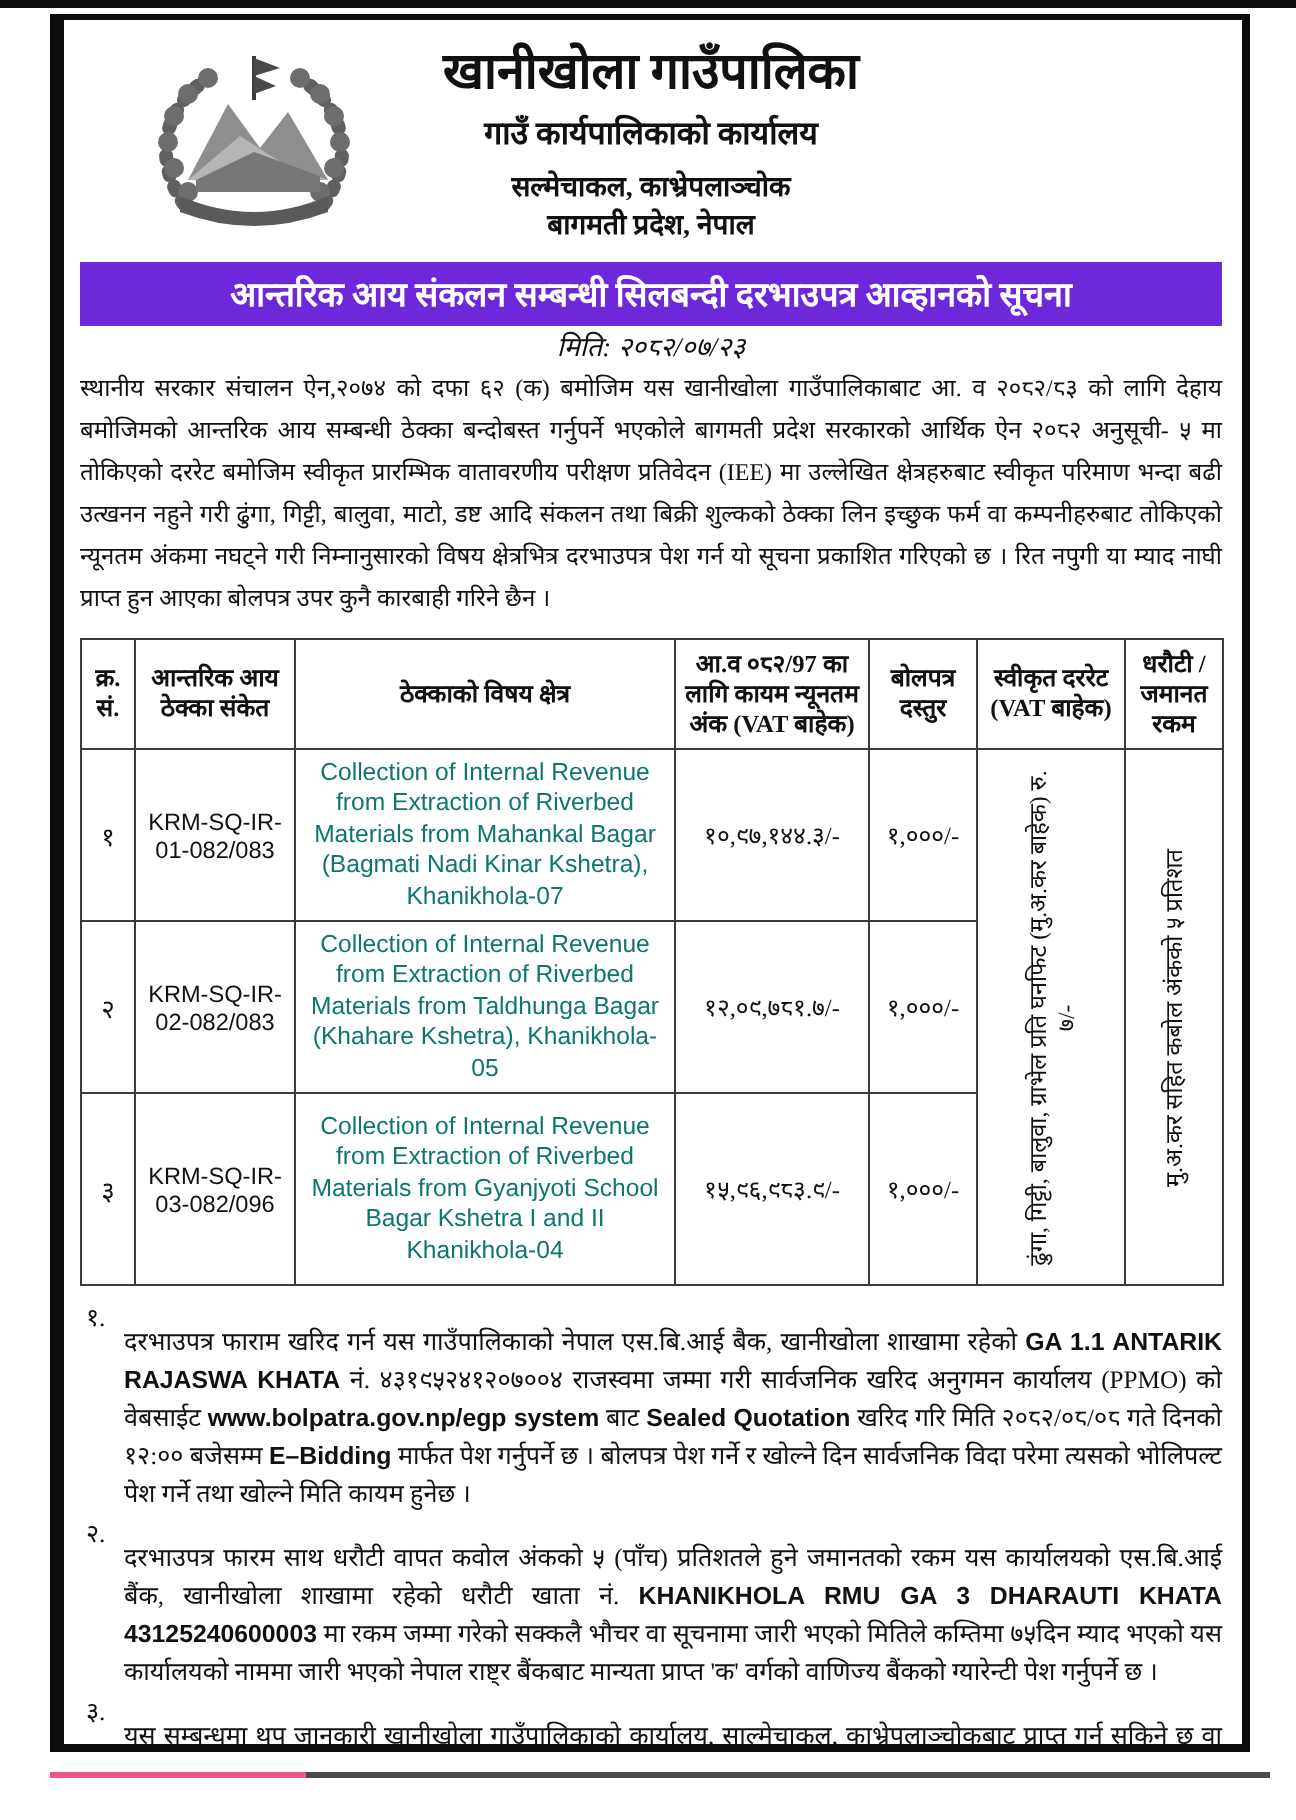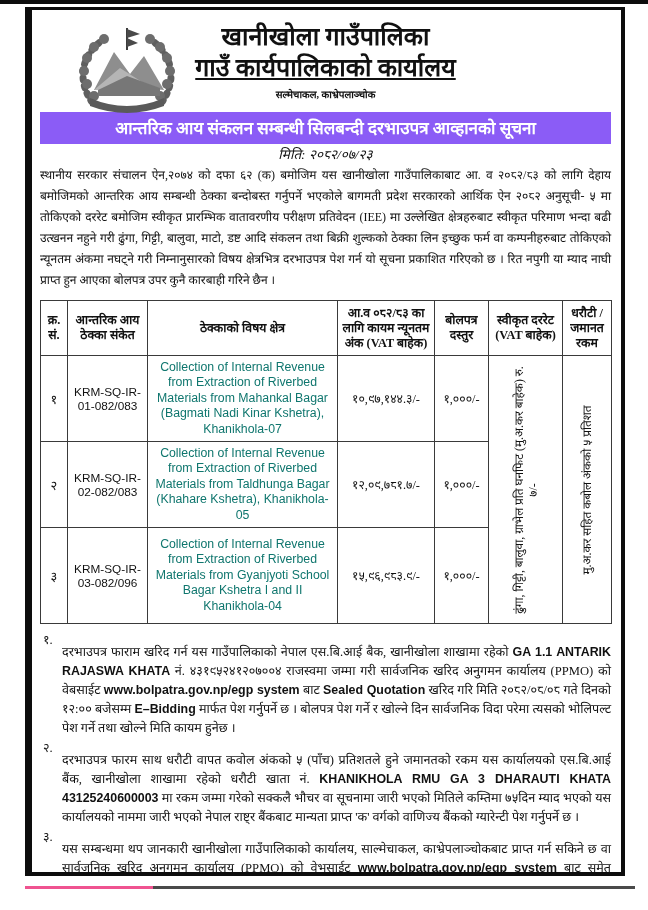--- a/index.html
+++ b/index.html
@@ -11,25 +11,25 @@
   .topstrip{position:absolute;top:0;left:0;width:648px;height:4px;background:#0d0d0d;}
   .doc{
     position:absolute;left:25px;top:7px;width:600px;height:869px;
     border-style:solid;border-color:#0d0d0d;border-width:3px 4px 4px 7px;
     box-sizing:border-box;padding:12px 10px 1px 8px;overflow:hidden;
   }
   
   .header{position:relative;text-align:center;}
   .logo{position:absolute;left:32px;top:2px;width:110px;height:102px;}
   .h1{font-size:25px;font-weight:bold;line-height:29px;}
-  .h2{font-size:25px;font-weight:bold;line-height:27px;margin-top:3px;text-decoration:underline;}
-  .h3{font-size:10px;font-weight:bold;line-height:17px;margin-top:5px;}
+  .h2{font-size:16px;font-weight:bold;line-height:27px;margin-top:3px;}
+  .h3{font-size:14px;font-weight:bold;line-height:17px;margin-top:5px;}
   .h4{font-size:14px;font-weight:bold;line-height:17px;margin-top:2px;}
   
-  .banner{margin-top:9px;background:#8b5cf6;color:#ffffff;text-align:center;
+  .banner{margin-top:9px;background:#6d28d9;color:#ffffff;text-align:center;
     font-size:17px;font-weight:bold;padding:4px 0 5px;}
   .dateline{text-align:center;font-size:13.5px;margin-top:1px;font-style:italic;}
   .intro{font-size:12px;line-height:21px;text-align:justify;margin-top:2px;}
   
   table{width:100%;border-collapse:collapse;margin-top:9px;table-layout:fixed;}
   th,td{border:1px solid #3a3a3a;padding:1px 2px;vertical-align:middle;text-align:center;}
   th{font-size:12.3px;font-weight:bold;line-height:15px;height:52px;}
   td{font-size:12.3px;}
   .r1{height:86px;}.r2{height:86px;}.r3{height:96px;}
   .sn{font-size:13px;}
@@ -88,20 +88,21 @@
 
       <path d="M22 66 L42 28 L58 50 L72 32 L92 66 Z" fill="#8e8e8e"></path>
       <path d="M22 66 L48 44 L70 58 L92 66 Z" fill="#b5b5b5"></path>
       <path d="M26 66 L55 52 L88 64 L88 72 L26 72 Z" fill="#777777"></path>
 
       <path d="M18 74 Q55 90 92 74 L92 82 Q55 96 18 82 Z" fill="#5a5a5a"></path>
     </svg>
     <div class="h1">खानीखोला गाउँपालिका</div>
     <div class="h2">गाउँ कार्यपालिकाको कार्यालय</div>
     <div class="h3">सल्मेचाकल, काभ्रेपलाञ्चोक</div>
+    <div class="h4">बागमती प्रदेश, नेपाल</div>
   </div>
 
   <div class="banner">आन्तरिक आय संकलन सम्बन्धी सिलबन्दी दरभाउपत्र आव्हानको सूचना</div>
 
   <div class="dateline">मिति: २०८२/०७/२३</div>
 
   <div class="intro">स्थानीय सरकार संचालन ऐन,२०७४ को दफा ६२ (क)  बमोजिम यस खानीखोला गाउँपालिकाबाट आ. व २०८२/८३ को लागि देहाय बमोजिमको आन्तरिक आय सम्बन्धी ठेक्का बन्दोबस्त गर्नुपर्ने भएकोले बागमती प्रदेश सरकारको आर्थिक ऐन २०८२ अनुसूची- ५ मा तोकिएको दररेट बमोजिम स्वीकृत प्रारम्भिक वातावरणीय परीक्षण प्रतिवेदन (IEE) मा उल्लेखित क्षेत्रहरुबाट स्वीकृत परिमाण भन्दा बढी उत्खनन नहुने गरी ढुंगा, गिट्टी, बालुवा, माटो, डष्ट आदि संकलन तथा बिक्री शुल्कको ठेक्का लिन इच्छुक फर्म वा कम्पनीहरुबाट तोकिएको न्यूनतम अंकमा नघट्ने गरी निम्नानुसारको विषय क्षेत्रभित्र दरभाउपत्र पेश गर्न यो सूचना प्रकाशित गरिएको छ । रित नपुगी या म्याद नाघी प्राप्त हुन आएका बोलपत्र उपर कुनै कारबाही गरिने छैन ।</div>
 
   <table>
     <colgroup>
@@ -111,21 +112,21 @@
       <col style="width:97px">
         <col style="width:54px">
         <col style="width:74px">
         <col style="width:49px">
     </colgroup>
     <thead>
       <tr>
         <th>क्र. सं.</th>
         <th>आन्तरिक आय ठेक्का संकेत</th>
         <th>ठेक्काको विषय क्षेत्र</th>
-        <th>आ.व ०८२/८३ का लागि कायम न्यूनतम अंक (VAT बाहेक)</th>
+        <th>आ.व ०८२/97 का लागि कायम न्यूनतम अंक (VAT बाहेक)</th>
         <th>बोलपत्र दस्तुर</th>
         <th>स्वीकृत दररेट (VAT बाहेक)</th>
         <th>धरौटी / जमानत रकम</th>
       </tr>
     </thead>
     <tbody>
       <tr class="r1">
         <td class="sn">१</td>
         <td class="code">KRM-SQ-IR-01-082/083</td>
         <td class="subject">Collection of Internal Revenue from Extraction of Riverbed Materials from Mahankal Bagar (Bagmati Nadi Kinar Kshetra), Khanikhola-07</td>

